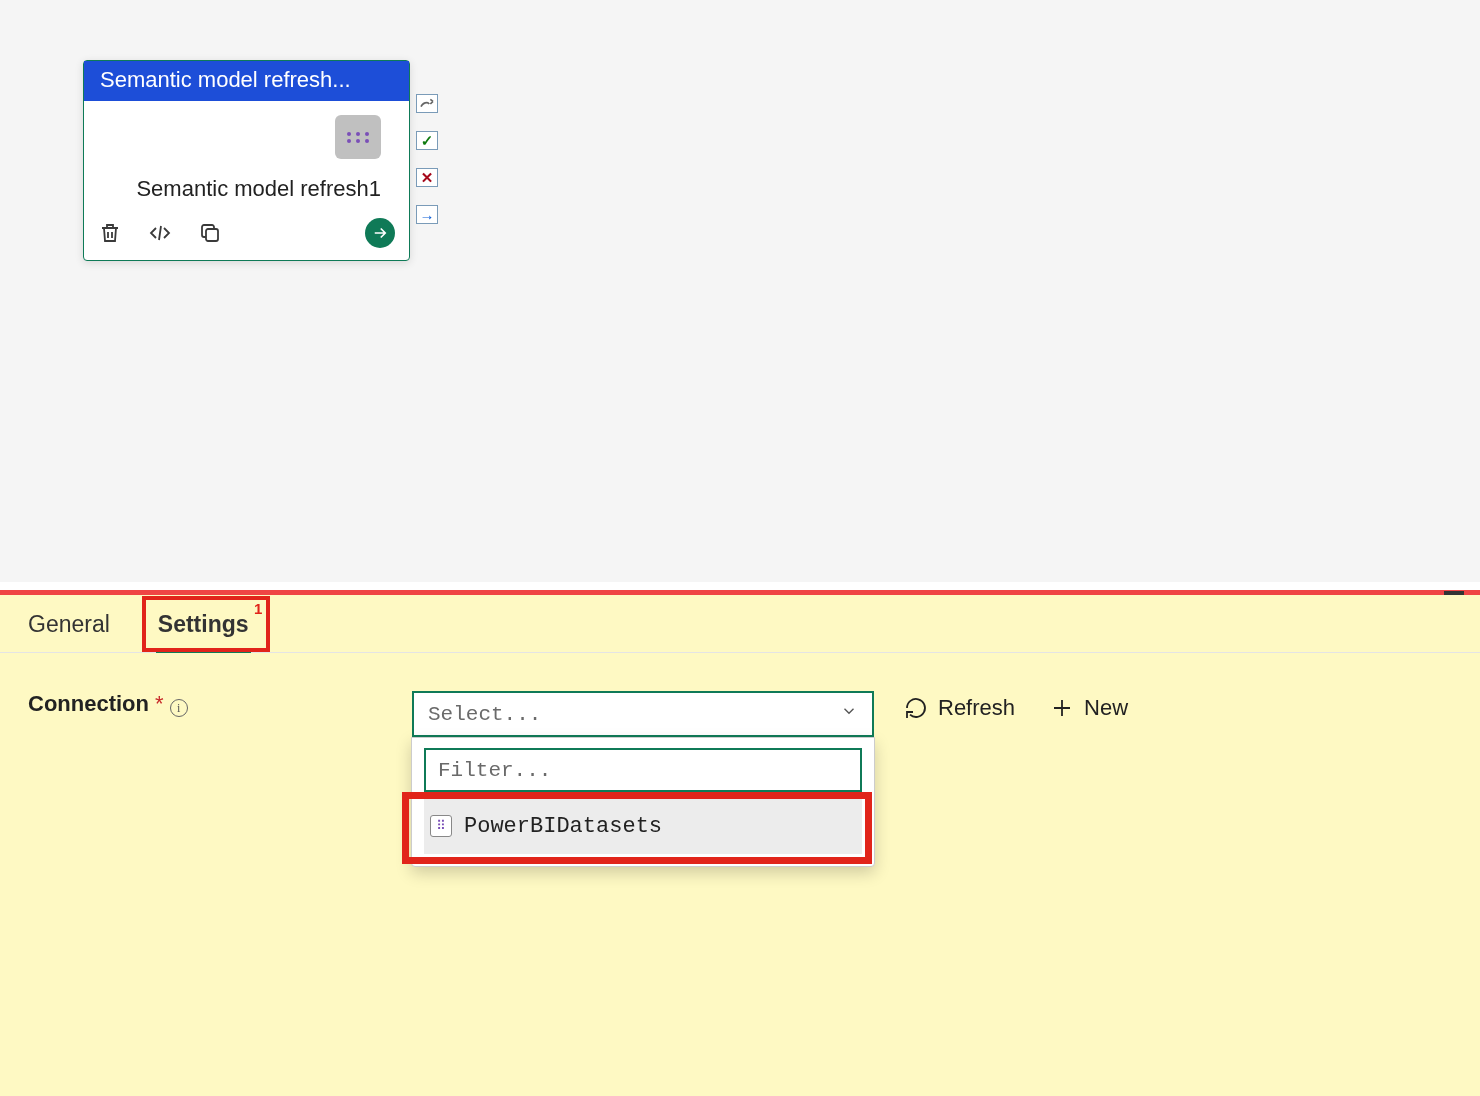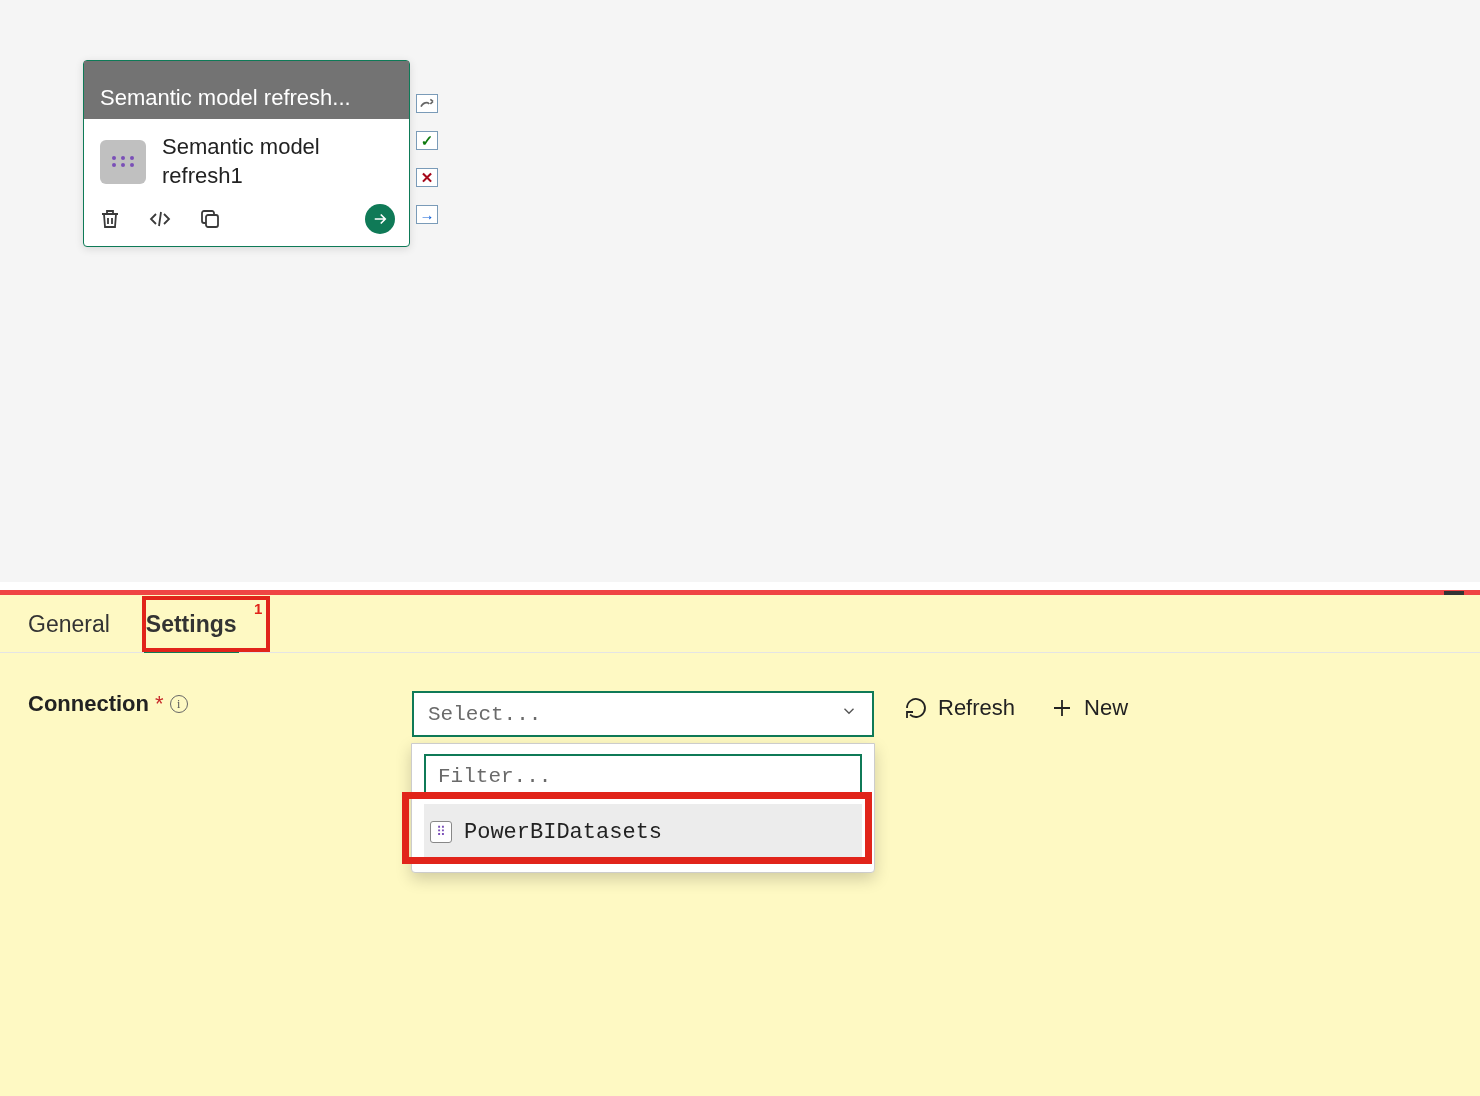--- a/index.html
+++ b/index.html
@@ -24,32 +24,33 @@
     left: 83px;
     top: 60px;
     width: 327px;
     background: #fff;
     border: 1px solid #0e7a57;
     border-radius: 4px;
     box-shadow: 0 2px 8px rgba(0,0,0,0.12);
     overflow: visible;
   }
   .node-header {
-    background: #737373;
+    background: #1d4ed8;
     color: #fff;
     font-size: 22px;
-    padding: 24px 16px 8px 16px;
+    padding: 6px 16px 8px 16px;
     white-space: nowrap;
     overflow: hidden;
   }
   .node-body {
     display: flex;
-    align-items: center;
+    align-items: flex-end;
     padding: 14px 28px 6px 16px;
     gap: 16px;
+    flex-direction: column;
   }
   .node-tile {
     width: 46px;
     height: 44px;
     background: #c0c0c0;
     border-radius: 6px;
     display: flex;
     align-items: center;
     justify-content: center;
     flex-shrink: 0;
@@ -116,21 +117,21 @@
   }
   .tabs {
     display: flex;
     padding: 10px 26px 0 26px;
     border-bottom: 1px solid #e4e4e4;
     gap: 32px;
     font-size: 23px;
     color:#333;
   }
   .tab { padding: 6px 2px 14px 2px; cursor:pointer; position:relative;}
-  .tab.active { font-weight: 600; }
+  .tab.active { font-weight: 600; margin-left: 12px; }
   .tab.active::after {
     content:"";
     position:absolute;
     left:0;right:0;bottom:-1px;
     height:3px; background:#0f7a57;
   }
   .annot-red {
     border: 4px solid #e1241a;
     position: absolute;
     pointer-events: none;
@@ -148,21 +149,21 @@
     align-items:flex-start;
     padding: 38px 28px 0 28px;
     gap: 10px;
   }
   .form-label {
     font-size: 22px;
     font-weight: 700;
     color:#222;
     width: 374px;
     display:flex;
-    align-items:center;
+    align-items:flex-end;
     gap:6px;
   }
   .req { color:#c72b2b; font-weight:400;}
   .info-icon {
     width:18px;height:18px;border:1px solid #666;border-radius:50%;
     display:inline-flex;align-items:center;justify-content:center;
     font-size:12px;color:#555;font-weight:400;font-family:serif;
   }
   .select-wrap { width: 462px; position:relative;font-family:Liberation Mono, monospace;}
   .select-box {
@@ -172,21 +173,21 @@
     padding: 0 14px;
     color:#6a6a6a;
     font-size: 21px;
     justify-content: space-between;
     cursor:pointer;
     background:#fff;
   }
   .chevron { color:#555; }
   .dropdown {
     position:absolute;
-    left:-1px; top:52px;
+    left:-1px; top:46px;
     width: 464px;
     background:#fff;
     border:1px solid #ccc;
     box-shadow: 0 6px 16px rgba(0,0,0,0.18);
     border-radius: 0 0 4px 4px;
     padding: 10px 12px 12px 12px;
   }
   .filter-input {
     border: 2px solid #0f7a57;
     height: 44px;

